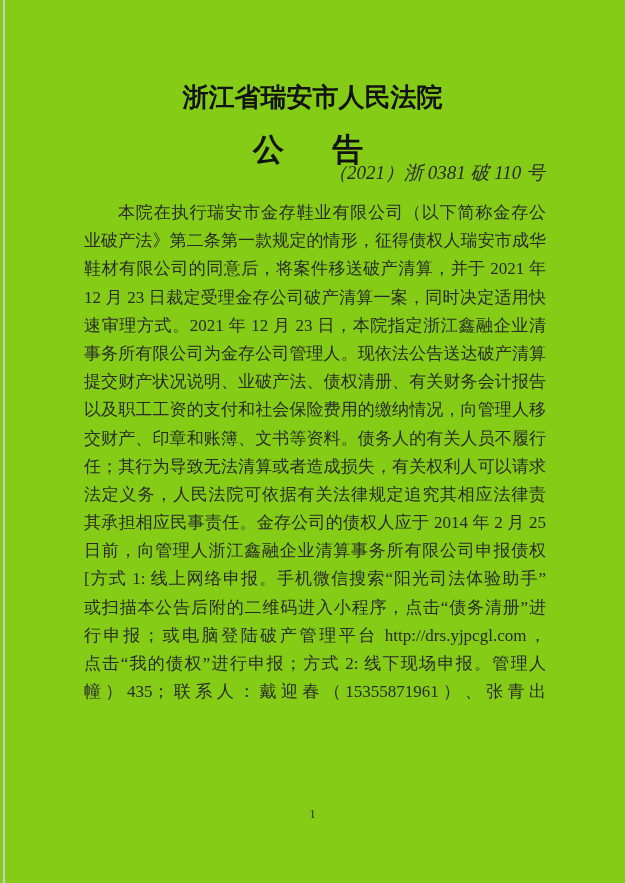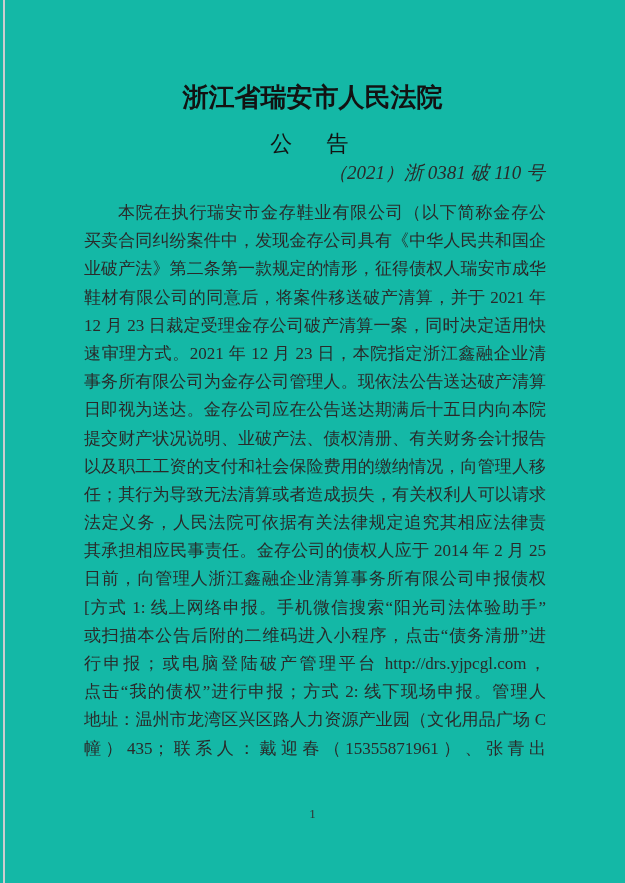--- a/index.html
+++ b/index.html
@@ -1,21 +1,21 @@
 <!DOCTYPE html>
 <html><head>
 <meta charset="utf-8">
 <style>
   * { margin: 0; padding: 0; box-sizing: border-box; }
   html, body { background: #ffffff; }
   .page {
     position: relative;
     width: 625px;
     height: 883px;
-    background: #14b8a6;
+    background: #84cc16;
     font-family: "Liberation Serif", "DejaVu Serif", serif;
     color: #262626;
     overflow: hidden;
   }
   .scan-edge {
     position: absolute;
     left: 3px; top: 0;
     width: 2px; height: 100%;
     background: #cccccf;
   }
@@ -24,22 +24,22 @@
     top: 80px; left: 0; width: 100%;
     text-align: center;
     font-size: 26px;
     font-weight: bold;
     color: #121212;
   }
   .doc-title {
     position: absolute;
     top: 129px; left: 0; width: 100%;
     text-align: center;
-    font-size: 22px;
-    font-weight: normal;
+    font-size: 31px;
+    font-weight: bold;
     letter-spacing: 0.28em;
     color: #121212;
   }
   .case-number {
     position: absolute;
     top: 160px; right: 80px;
     font-size: 19px;
     color: #2a2a2a;
     font-style: italic;
   }
@@ -76,35 +76,33 @@
   <div class="scan-edge"></div>
 
   <div class="court-name">浙江省瑞安市人民法院</div>
 
   <div class="doc-title">公　告</div>
 
   <div class="case-number">（2021）浙 0381 破 110 号</div>
 
   <div class="body-text">
       <div class="body-line first">本院在执行瑞安市金存鞋业有限公司（以下简称金存公司）</div>
-      <div class="body-line">买卖合同纠纷案件中，发现金存公司具有《中华人民共和国企</div>
       <div class="body-line">业破产法》第二条第一款规定的情形，征得债权人瑞安市成华</div>
       <div class="body-line">鞋材有限公司的同意后，将案件移送破产清算，并于 2021 年</div>
       <div class="body-line">12 月 23 日裁定受理金存公司破产清算一案，同时决定适用快</div>
       <div class="body-line">速审理方式。2021 年 12 月 23 日，本院指定浙江鑫融企业清算</div>
       <div class="body-line">事务所有限公司为金存公司管理人。现依法公告送达破产清算</div>
-      <div class="body-line">日即视为送达。金存公司应在公告送达期满后十五日内向本院</div>
       <div class="body-line">提交财产状况说明、业破产法、债权清册、有关财务会计报告</div>
       <div class="body-line">以及职工工资的支付和社会保险费用的缴纳情况，向管理人移</div>
+      <div class="body-line">交财产、印章和账簿、文书等资料。债务人的有关人员不履行</div>
       <div class="body-line">任；其行为导致无法清算或者造成损失，有关权利人可以请求</div>
       <div class="body-line">法定义务，人民法院可依据有关法律规定追究其相应法律责</div>
       <div class="body-line">其承担相应民事责任。金存公司的债权人应于 2014 年 2 月 25</div>
       <div class="body-line">日前，向管理人浙江鑫融企业清算事务所有限公司申报债权</div>
       <div class="body-line">[方式 1: 线上网络申报。手机微信搜索“阳光司法体验助手”</div>
       <div class="body-line">或扫描本公告后附的二维码进入小程序，点击“债务清册”进</div>
       <div class="body-line">行申报；或电脑登陆破产管理平台 http://drs.yjpcgl.com，</div>
       <div class="body-line">点击“我的债权”进行申报；方式 2: 线下现场申报。管理人</div>
-      <div class="body-line">地址：温州市龙湾区兴区路人力资源产业园（文化用品广场 C</div>
       <div class="body-line">幢）435；联系人：戴迎春（15355871961）、张青出</div>
     </div>
 
   <div class="page-number">1</div>
 </div>
 
 </body></html>

